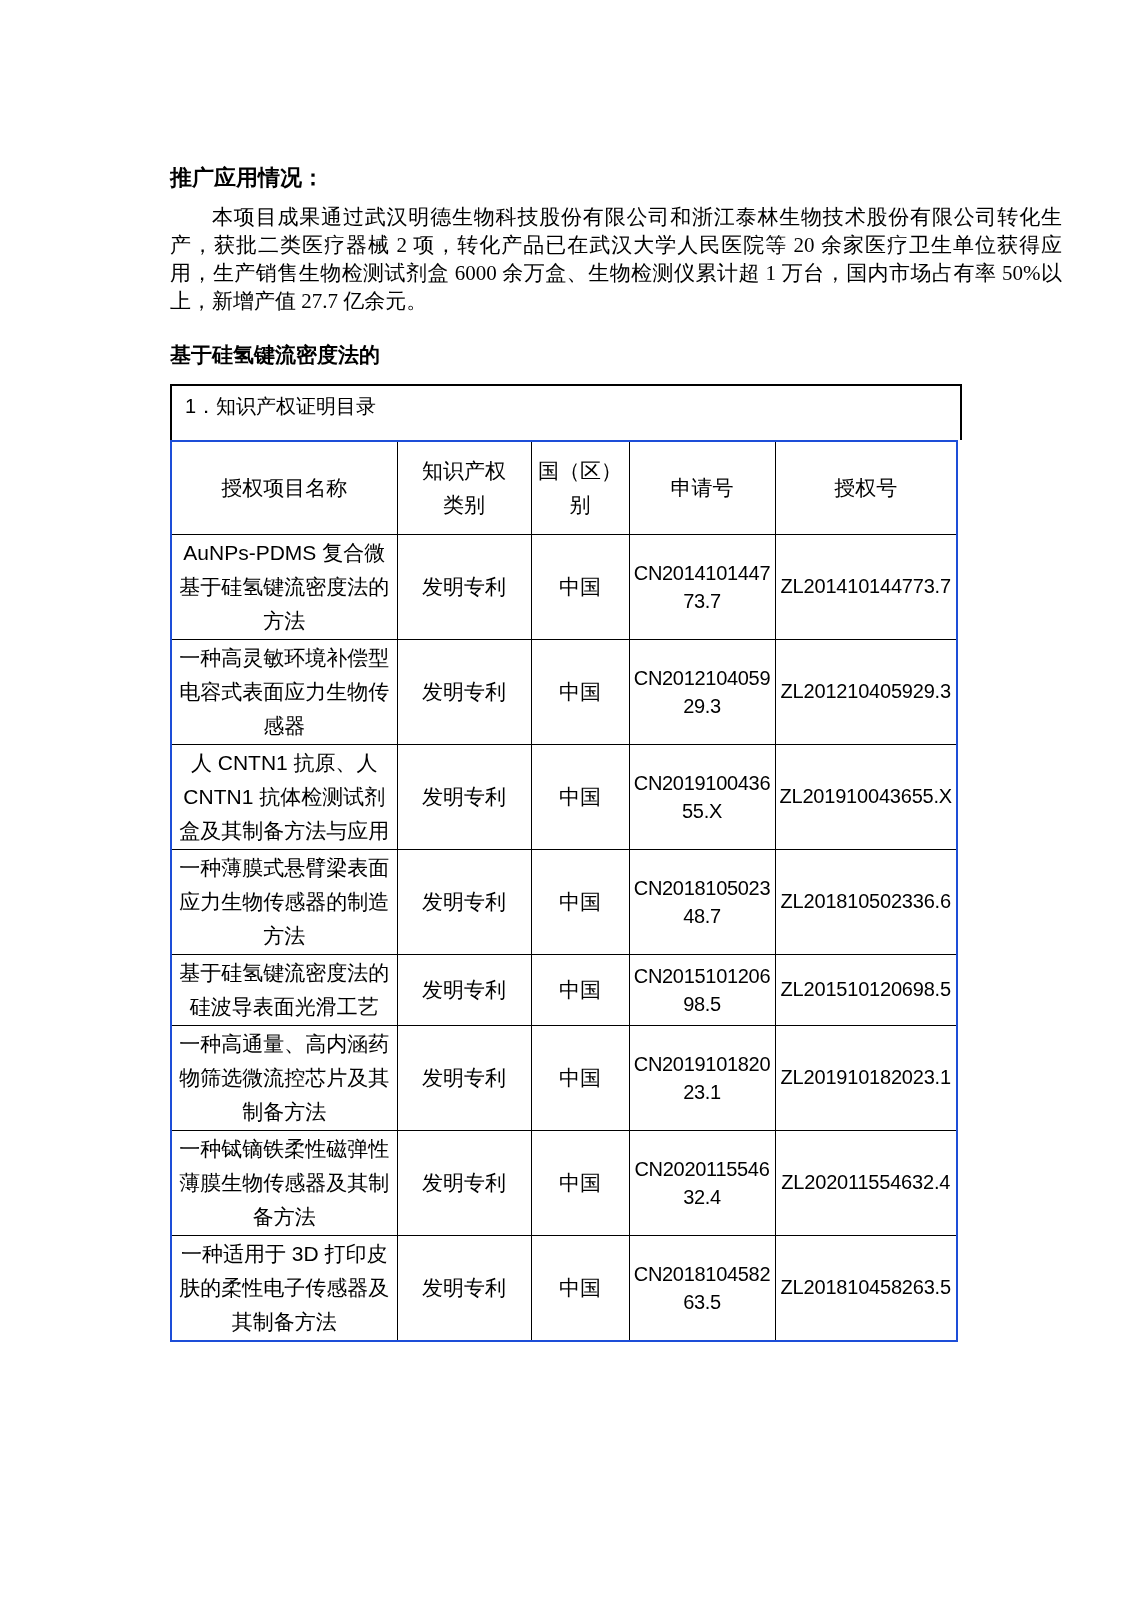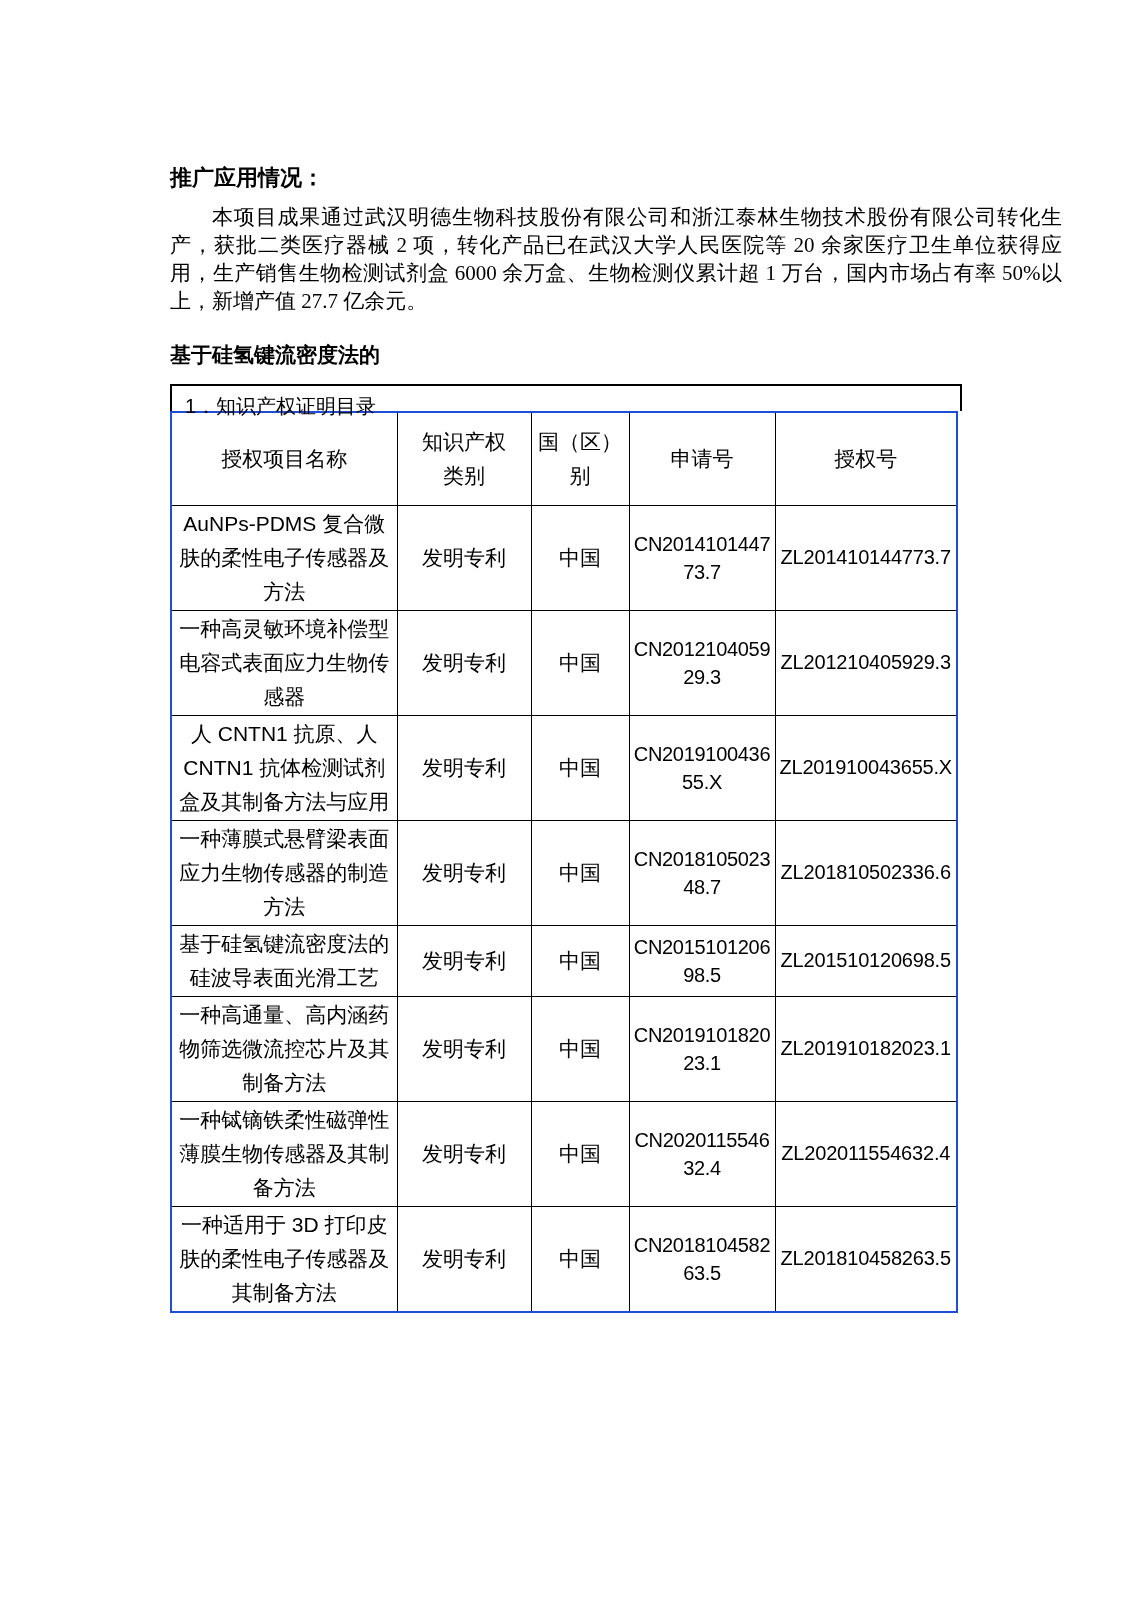--- a/index.html
+++ b/index.html
@@ -29,21 +29,21 @@
     font-size: 21px;
     font-weight: bold;
     margin: 26px 0 15px 0;
     line-height: 28px;
   }
 
   .table-wrap { width: 792px; }
   .caption-box {
     border: 2px solid #000;
     border-bottom: none;
-    height: 27px;
+    height: 56px;
     line-height: 41px;
     padding-left: 13px;
     font-family: "Liberation Sans", sans-serif;
     font-size: 20px;
     width: 792px;
   }
   table.ip-table {
     border-collapse: collapse;
     table-layout: fixed;
     width: 786px;
@@ -120,21 +120,21 @@
 类别</th>
           <th>国（区）
 别</th>
           <th>申请号</th>
           <th>授权号</th>
         </tr>
       </thead>
       <tbody>
         <tr>
           <td class="cell-name">AuNPs-PDMS 复合微
-肤的柔性电子传感器及
+基于硅氢键流密度法的
 方法</td>
           <td class="cell-cat">发明专利</td>
           <td class="cell-country">中国</td>
           <td class="cell-app">CN2014101447
 73.7</td>
           <td class="cell-grant">ZL201410144773.7</td>
         </tr>
         <tr>
           <td class="cell-name">一种高灵敏环境补偿型
 电容式表面应力生物传

